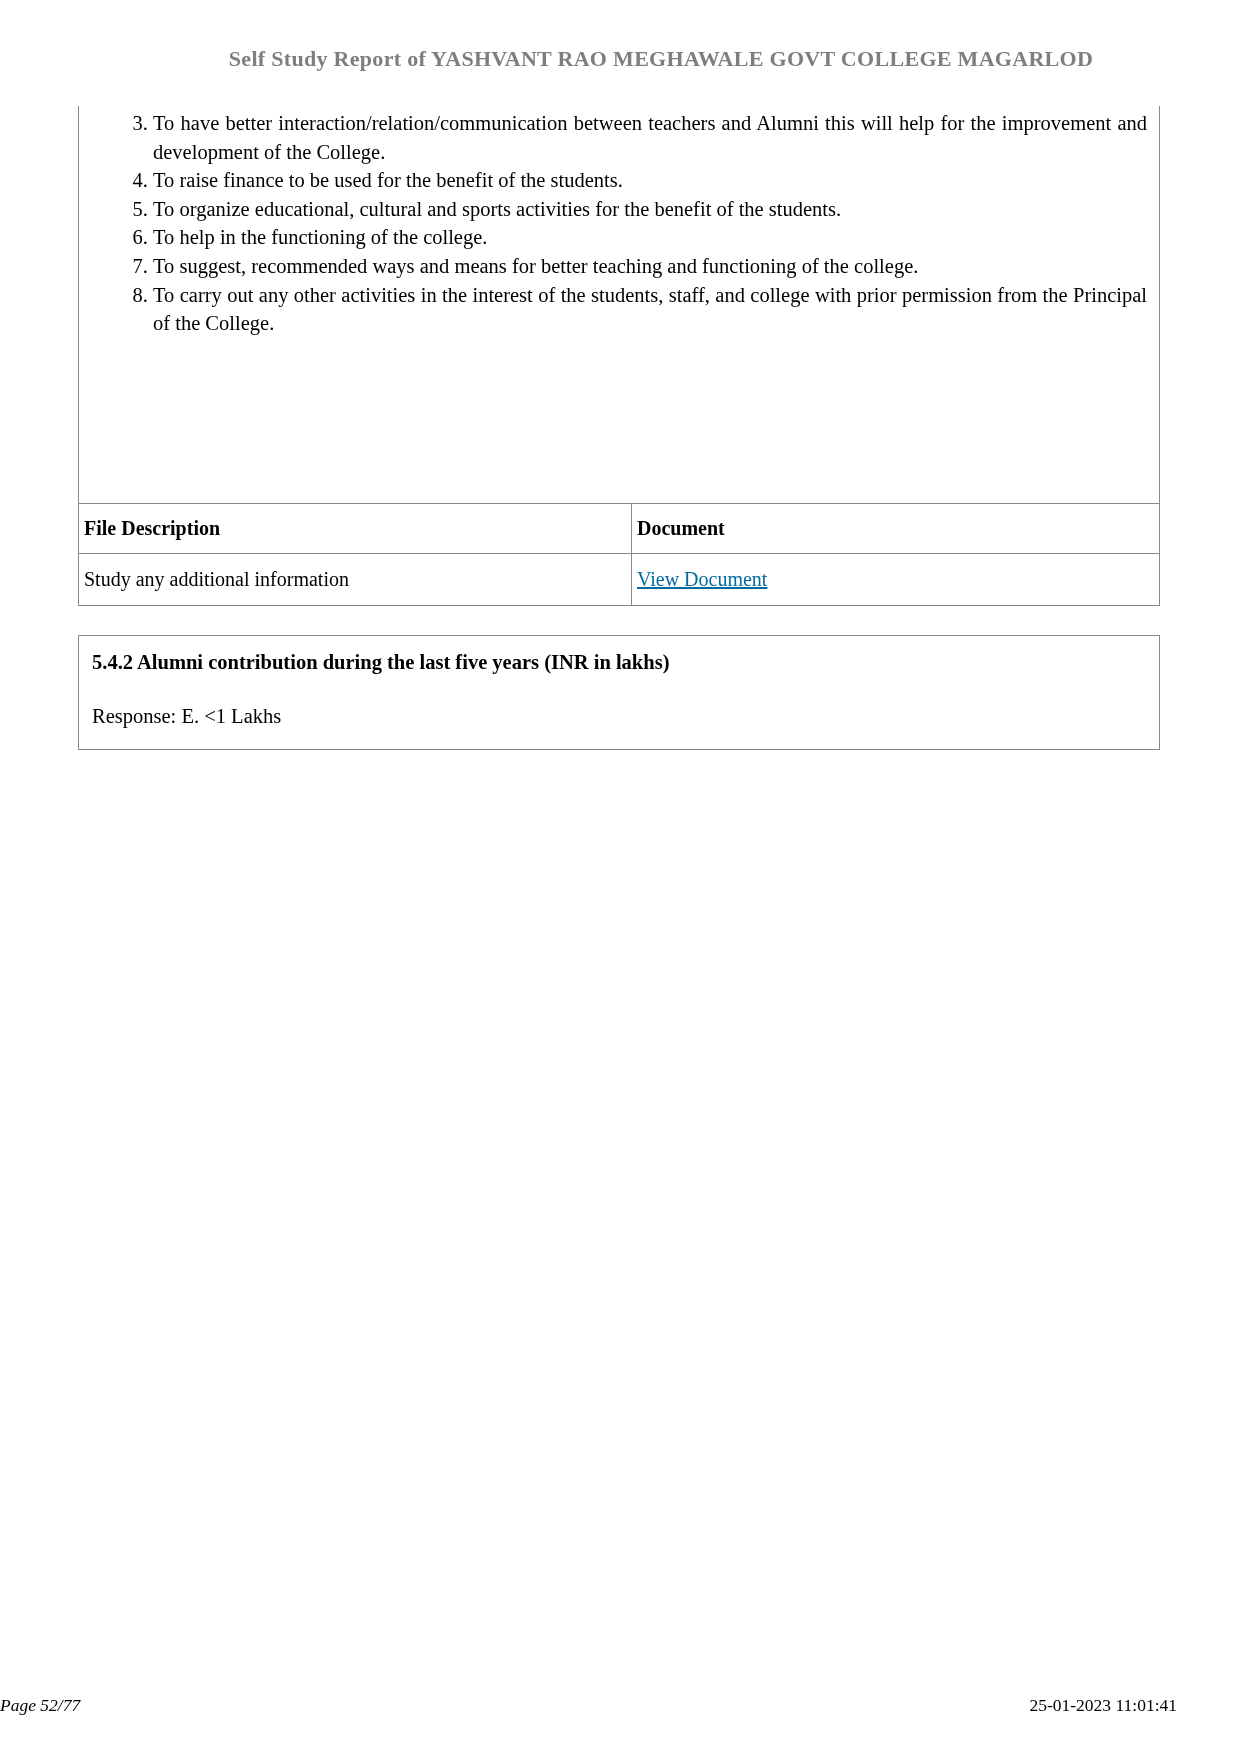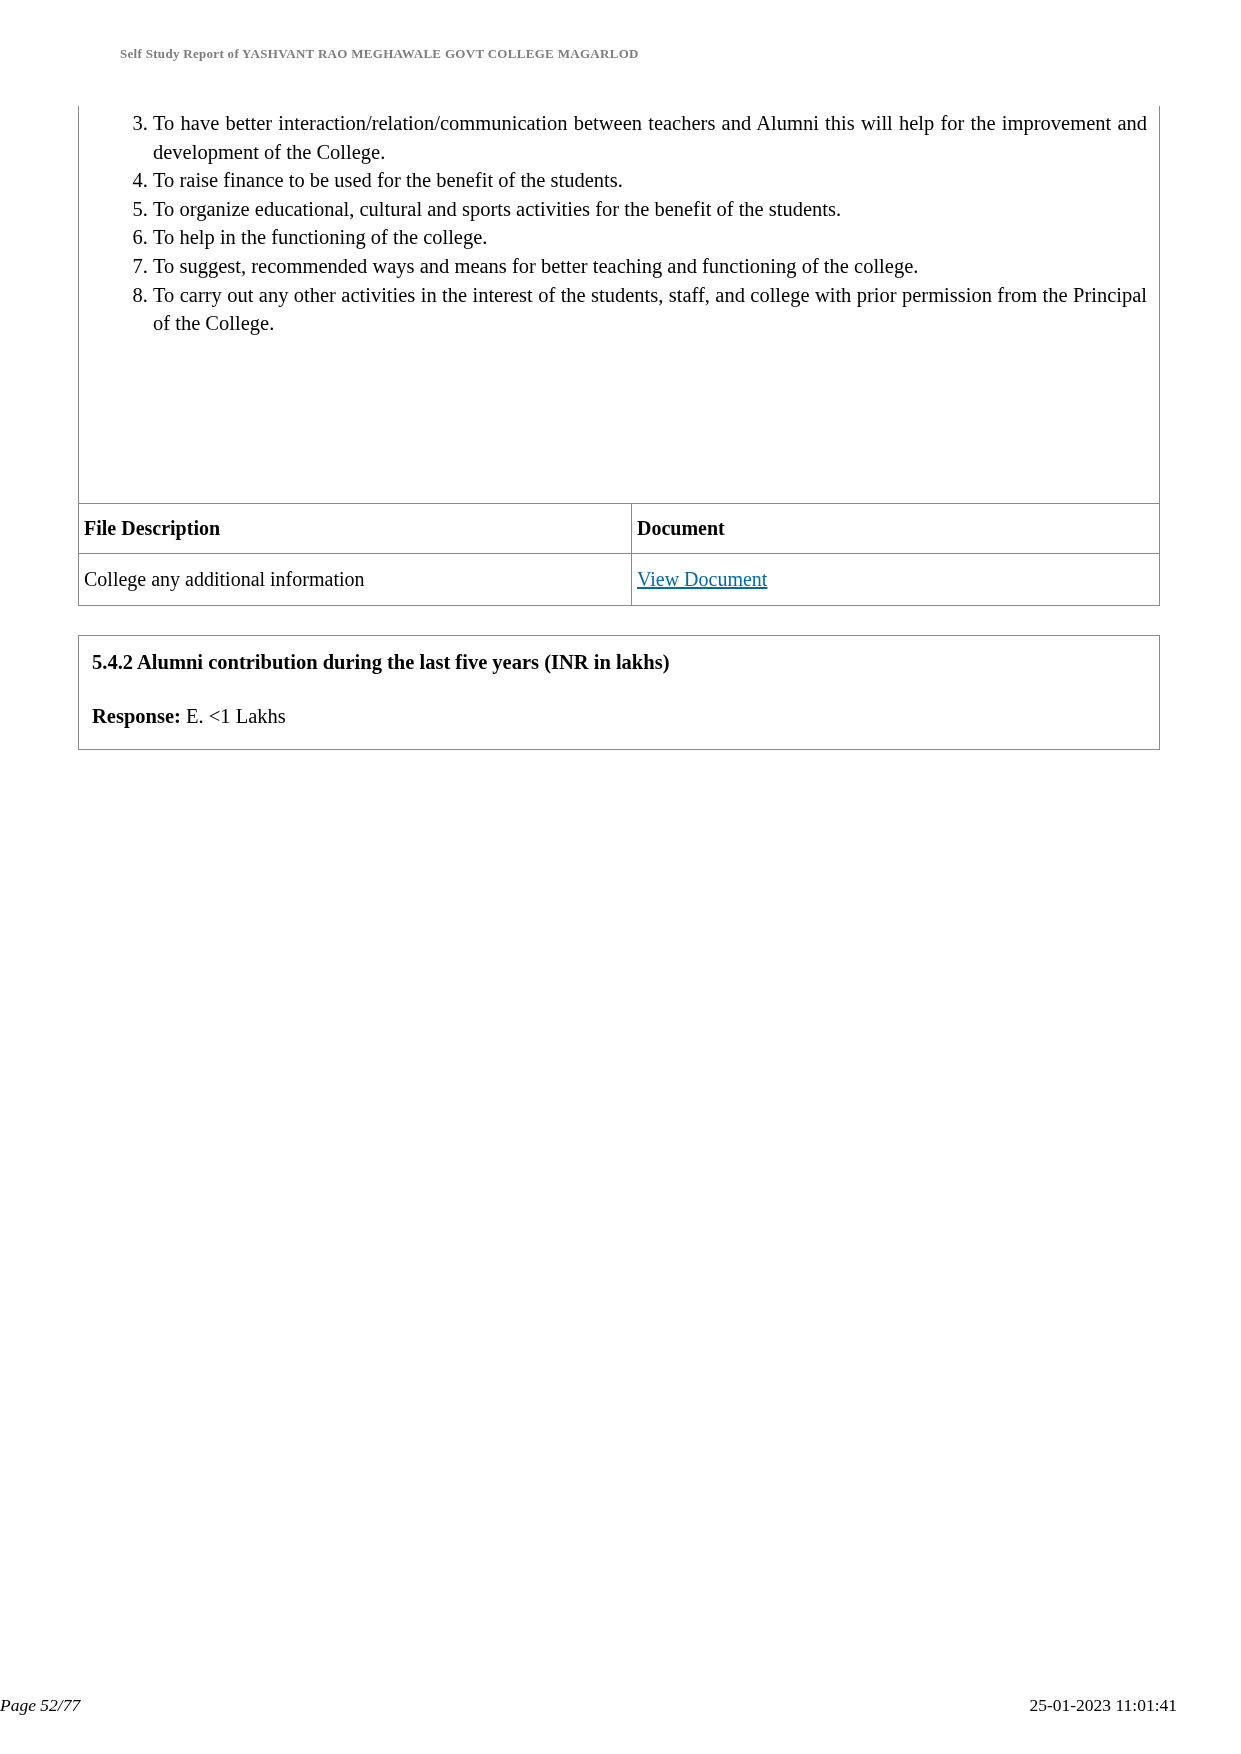--- a/index.html
+++ b/index.html
@@ -13,23 +13,23 @@
     color: #000000;
     overflow: hidden;
   }
 
   
   .report-header {
     position: absolute;
     top: 46px;
     left: 120px;
     width: 1082px;
-    text-align: left;
+    text-align: center;
     font-weight: bold;
-    font-size: 13px;
+    font-size: 22px;
     letter-spacing: 0.3px;
     color: #7e7e7e;
   }
 
   
   .content-box {
     position: absolute;
     top: 106px;
     left: 78px;
     width: 1082px;
@@ -73,21 +73,21 @@
     position: absolute;
     top: 635px;
     left: 78px;
     width: 1082px;
     height: 115px;
     border: 1.5px solid #8a8a8a;
     padding: 15px 13px;
   }
   .section-title { font-size: 20.5px; font-weight: bold; }
   .response-line { margin-top: 31px; font-size: 20.5px; }
-  .response-label { font-weight: bold; }
+  .response-label { font-weight: normal; }
 
   
   .footer {
     position: absolute;
     top: 1695px;
     left: 0;
     width: 1241px;
     height: 26px;
     font-size: 17.5px;
   }
@@ -120,21 +120,21 @@
     </ol>
   </div>
 
   <table class="file-table">
     <tbody>
         <tr>
       <th class="col-desc">File Description</th>
       <th>Document</th>
     </tr>
     <tr>
-      <td>College any additional information</td>
+      <td>Study any additional information</td>
       <td>
         <a href="#" class="doc-link">View Document</a>
       </td>
     </tr>
   </tbody>
     </table>
 
   <div class="section-box">
     <div class="section-title">5.4.2 Alumni contribution during the last five years (INR in lakhs)</div>
     <div class="response-line">

